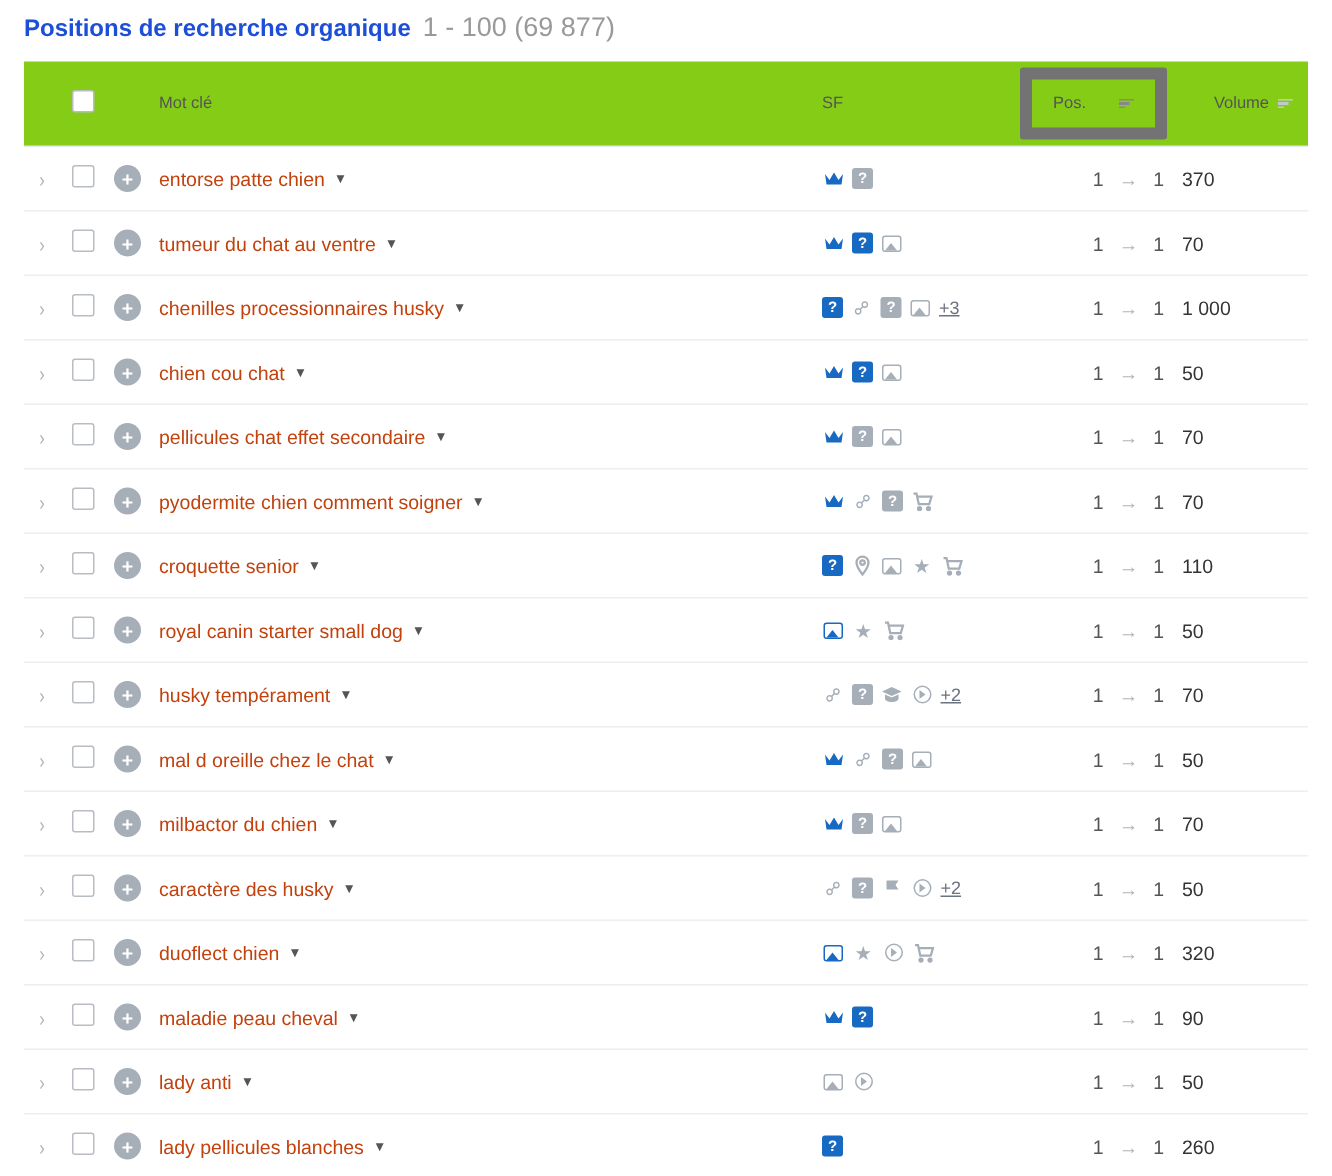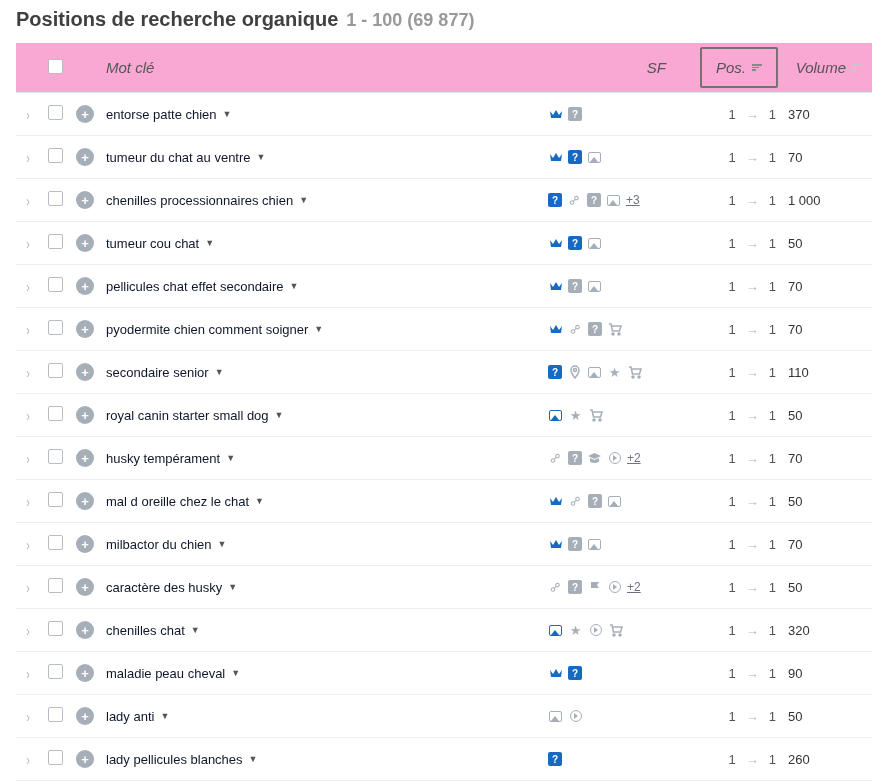--- a/index.html
+++ b/index.html
@@ -1,45 +1,45 @@
 <!DOCTYPE html>
 <html><head>
 <meta charset="utf-8">
 <style>
   * { box-sizing: border-box; margin: 0; padding: 0; }
   body { font-family: -apple-system, BlinkMacSystemFont, "Segoe UI", Arial, sans-serif; font-size: 13px; color: #333; background: #fff; }
   .container { width: 888px; padding: 8px 16px 0 16px; }
   .title-bar { display: flex; align-items: baseline; gap: 8px; margin-bottom: 12px; }
-  .title-main { font-size: 20px; font-weight: 700; color: #404040; }
-  .title-sub { font-size: 18px; font-weight: 700; color: #999; }
+  .title-main { font-size: 16px; font-weight: 700; color: #1d4ed8; }
+  .title-sub { font-size: 18px; font-weight: 400; color: #999; }
   table { width: 100%; border-collapse: collapse; table-layout: fixed; }
-  thead th { background: #f9a8d4; text-align: left; font-weight: 400; color: #555; font-size: 15px; padding: 14px 6px; border-bottom: 1px solid #e5e7eb; font-style: italic; }
+  thead th { background: #84cc16; text-align: left; font-weight: 400; color: #555; font-size: 11px; padding: 14px 6px; border-bottom: 1px solid #e5e7eb; }
   tbody td { padding: 12px 6px; border-bottom: 1px solid #eceef1; vertical-align: middle; }
   .col-expand { width: 24px; text-align: center; }
   .col-check { width: 30px; text-align: center; }
   .col-add { width: 30px; text-align: center; }
   .col-keyword { width: auto; }
-  .col-sf { width: 130px; text-align: right; }
+  .col-sf { width: 130px; }
   .col-pos { width: 110px; text-align: right; }
   .col-vol { width: 90px; text-align: left; padding-right: 10px !important; }
   th.col-pos .pos-header-box {
-    border: 2px solid #737373;
+    border: 8px solid #737373;
     border-radius: 2px;
     display: inline-flex;
     align-items: center;
     justify-content: center;
-    gap: 6px;
+    gap: 22px;
     padding: 10px 14px;
     margin: -10px -2px;
   }
   .chevron { color: #b0b5bb; font-size: 11px; cursor: pointer; display: inline-block; transform: scaleY(1.3); }
   .checkbox { width: 15px; height: 15px; border: 1.5px solid #b8bdc3; border-radius: 2px; background: #fff; display: inline-block; cursor: pointer; }
   .add-btn { width: 18px; height: 18px; border-radius: 50%; background: #a6aeb8; color: #fff; display: inline-flex; align-items: center; justify-content: center; font-size: 13px; font-weight: 700; cursor: pointer; line-height: 1; }
   .keyword-cell { display: flex; align-items: center; gap: 6px; }
-  .keyword-link { color: #0f172a; cursor: pointer; font-size: 13px; }
+  .keyword-link { color: #c2410c; cursor: pointer; font-size: 13px; }
   .kw-caret { color: #555; font-size: 9px; cursor: pointer; }
   .sf-icons { display: flex; align-items: center; gap: 5px; flex-wrap: nowrap; }
   .sf-icon { width: 15px; height: 15px; display: inline-flex; align-items: center; justify-content: center; font-size: 11px; }
   .sf-crown { color: #1769c2; }
   .sf-crown svg { fill: #1769c2; }
   .sf-q { background: #1769c2; color: #fff; border-radius: 2px; font-weight: 700; font-size: 10px; width: 14px; height: 14px; }
   .sf-qgrey { background: #a6aeb8; color: #fff; border-radius: 2px; font-weight: 700; font-size: 10px; width: 14px; height: 14px; }
   .sf-img { border: 1.5px solid #a6aeb8; border-radius: 2px; width: 13px; height: 11px; position: relative; }
   .sf-img::after { content: ""; position: absolute; left: 1px; bottom: 0; width: 0; height: 0; border-left: 4px solid transparent; border-right: 4px solid transparent; border-bottom: 5px solid #a6aeb8; }
   .sf-imgblue { border: 1.5px solid #1769c2; border-radius: 2px; width: 13px; height: 11px; position: relative; }
@@ -172,21 +172,21 @@
             </span>
           </td>
           <td class="col-vol">70</td>
         </tr>
         <tr>
           <td class="col-expand"><span class="chevron">›</span></td>
           <td class="col-check"><span class="checkbox"></span></td>
           <td class="col-add"><span class="add-btn">+</span></td>
           <td class="col-keyword">
             <span class="keyword-cell">
-              <span class="keyword-link">chenilles processionnaires chien</span>
+              <span class="keyword-link">chenilles processionnaires husky</span>
               <span class="kw-caret">▼</span>
             </span>
           </td>
           <td class="col-sf">
             <span class="sf-icons">
               <span class="sf-icon sf-q">?</span>
               <span class="sf-icon sf-link">⚯</span>
               <span class="sf-icon sf-qgrey">?</span>
               <span class="sf-icon">
                 <span class="sf-img"></span>
@@ -202,21 +202,21 @@
             </span>
           </td>
           <td class="col-vol">1 000</td>
         </tr>
         <tr>
           <td class="col-expand"><span class="chevron">›</span></td>
           <td class="col-check"><span class="checkbox"></span></td>
           <td class="col-add"><span class="add-btn">+</span></td>
           <td class="col-keyword">
             <span class="keyword-cell">
-              <span class="keyword-link">tumeur cou chat</span>
+              <span class="keyword-link">chien cou chat</span>
               <span class="kw-caret">▼</span>
             </span>
           </td>
           <td class="col-sf">
             <span class="sf-icons">
               <span class="sf-icon sf-crown">
                 <svg width="14" height="12" viewBox="0 0 14 12">
                   <path d="M1 3 L4 7 L7 2 L10 7 L13 3 L12 10 L2 10 Z"></path>
                 </svg>
               </span>
@@ -303,21 +303,21 @@
             </span>
           </td>
           <td class="col-vol">70</td>
         </tr>
         <tr>
           <td class="col-expand"><span class="chevron">›</span></td>
           <td class="col-check"><span class="checkbox"></span></td>
           <td class="col-add"><span class="add-btn">+</span></td>
           <td class="col-keyword">
             <span class="keyword-cell">
-              <span class="keyword-link">secondaire senior</span>
+              <span class="keyword-link">croquette senior</span>
               <span class="kw-caret">▼</span>
             </span>
           </td>
           <td class="col-sf">
             <span class="sf-icons">
               <span class="sf-icon sf-q">?</span>
               <span class="sf-icon sf-pin">
                 <svg width="10" height="14" viewBox="0 0 10 14" fill="none" stroke="#a6aeb8" stroke-width="1.5">
                   <path d="M5 13 C5 13 1 8 1 5 a4 4 0 0 1 8 0 C9 8 5 13 5 13 Z"></path>
                   <circle cx="5" cy="5" r="1.5"></circle>
@@ -511,21 +511,21 @@
             </span>
           </td>
           <td class="col-vol">50</td>
         </tr>
         <tr>
           <td class="col-expand"><span class="chevron">›</span></td>
           <td class="col-check"><span class="checkbox"></span></td>
           <td class="col-add"><span class="add-btn">+</span></td>
           <td class="col-keyword">
             <span class="keyword-cell">
-              <span class="keyword-link">chenilles chat</span>
+              <span class="keyword-link">duoflect chien</span>
               <span class="kw-caret">▼</span>
             </span>
           </td>
           <td class="col-sf">
             <span class="sf-icons">
               <span class="sf-icon">
                 <span class="sf-imgblue"></span>
               </span>
               <span class="sf-icon sf-star">★</span>
               <span class="sf-icon">

